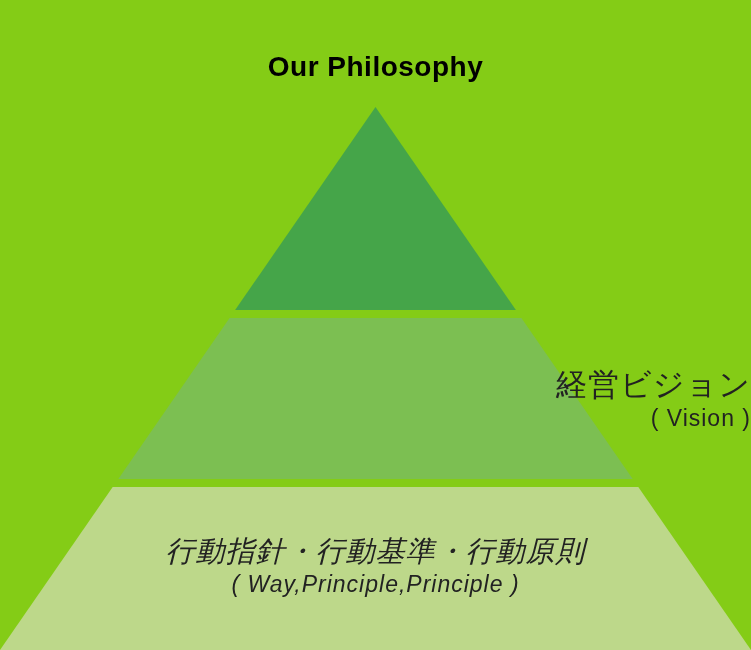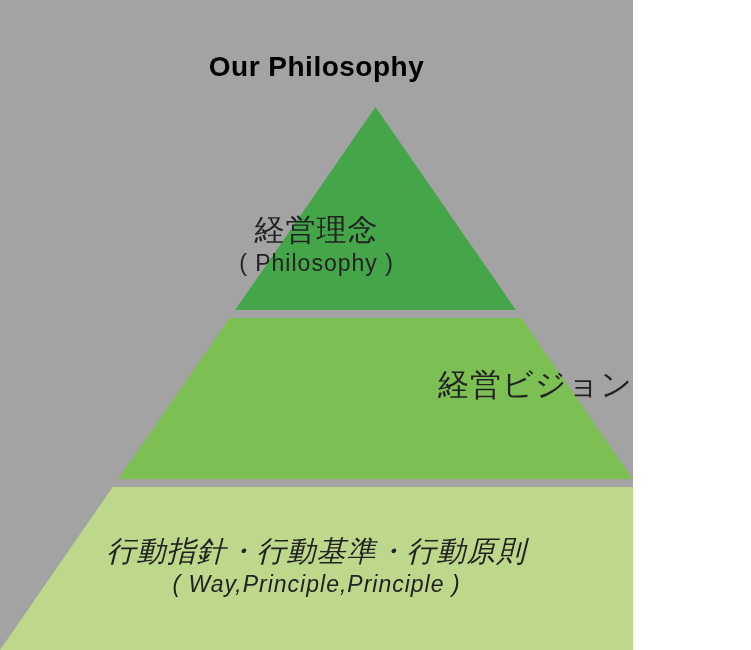--- a/index.html
+++ b/index.html
@@ -3,23 +3,23 @@
 <meta charset="utf-8">
 <style>
   html, body {
     margin: 0;
     padding: 0;
     background: #ffffff;
     font-family: "Liberation Sans", "DejaVu Sans", sans-serif;
   }
   .canvas {
     position: relative;
-    width: 633px;
+    width: 751px;
     height: 650px;
-    background: #a3a3a3;
+    background: #84cc16;
     overflow: hidden;
   }
   .title {
     position: absolute;
     top: 50px;
     left: 0;
     right: 0;
     margin: 0;
     text-align: center;
     font-size: 28px;
@@ -66,27 +66,24 @@
 <div class="canvas">
 
   <h1 class="title">Our Philosophy</h1>
 
   <svg class="pyramid-svg" viewBox="0 0 751 650" aria-hidden="true">
     <polygon points="375.5,107 515.9,310 235.1,310" fill="#45a549"></polygon>
     <polygon points="229.6,318 521.4,318 632.7,479 118.3,479" fill="#7cbf52"></polygon>
     <polygon points="112.7,487 638.3,487 751,650 0,650" fill="#bdd88a"></polygon>
   </svg>
 
-  <div class="tier-label tier-1-label">
-    <div class="jp">経営理念</div>
-    <div class="en">( Philosophy )</div>
-  </div>
 
   <div class="tier-label tier-2-label">
     <div class="jp">経営ビジョン</div>
+    <div class="en">( Vision )</div>
   </div>
 
   <div class="tier-label tier-3-label">
     <div class="jp">行動指針・行動基準・行動原則</div>
     <div class="en">( Way,Principle,Principle )</div>
   </div>
 
 </div>
 
 </body></html>

